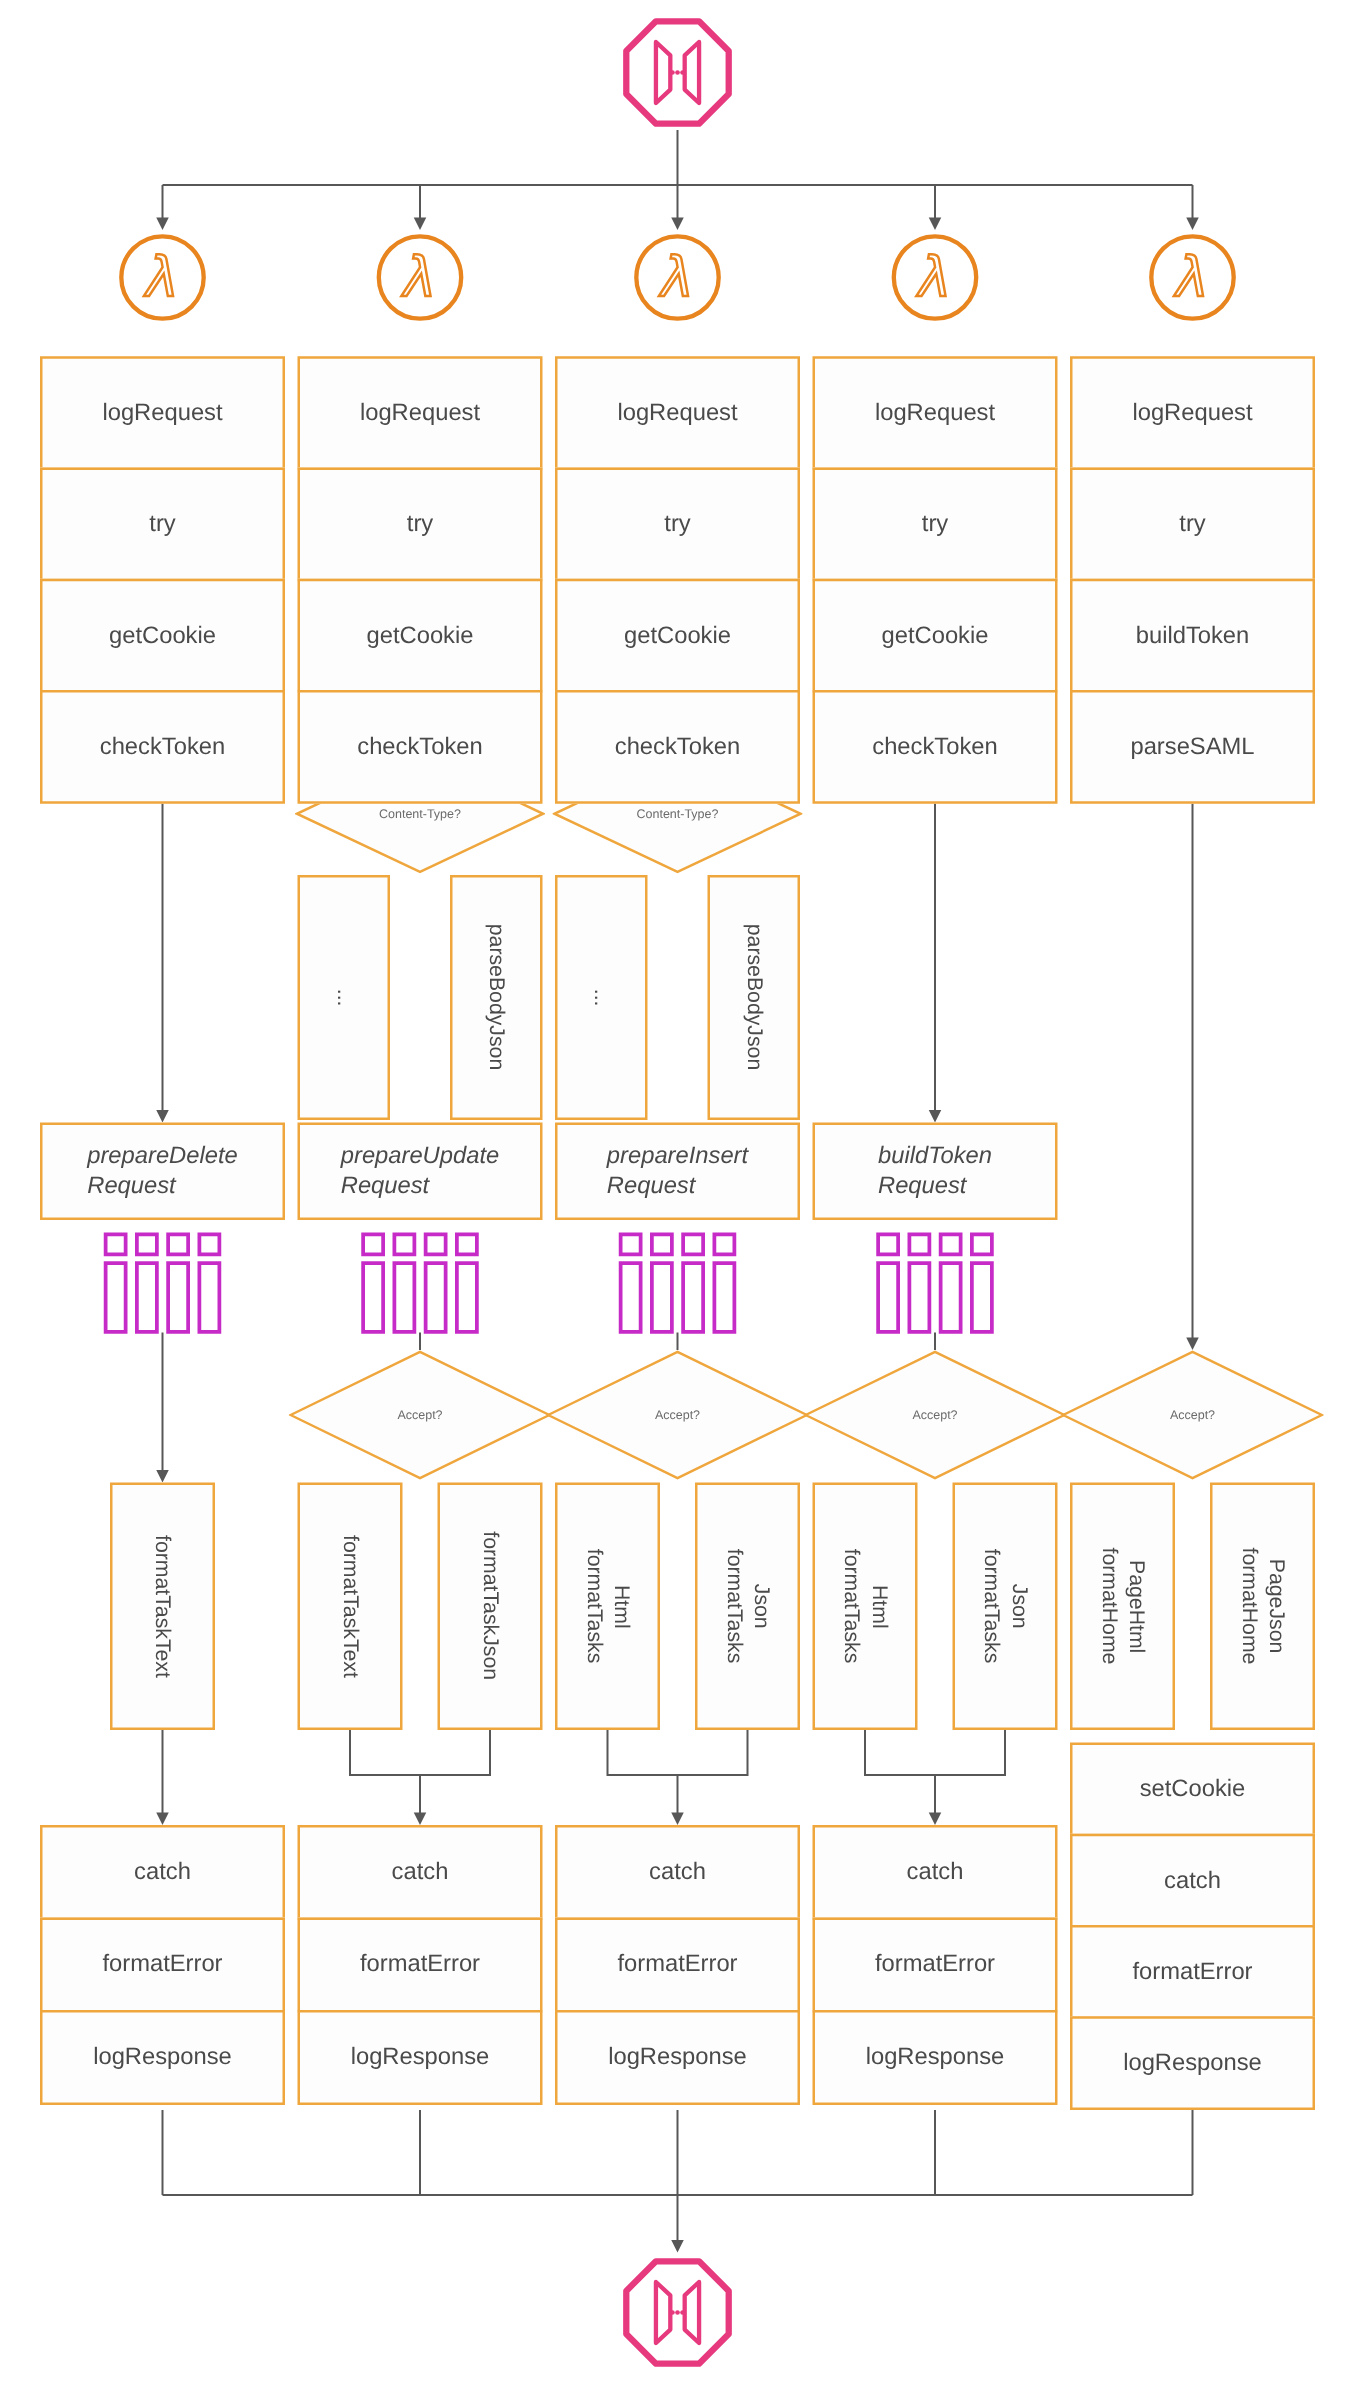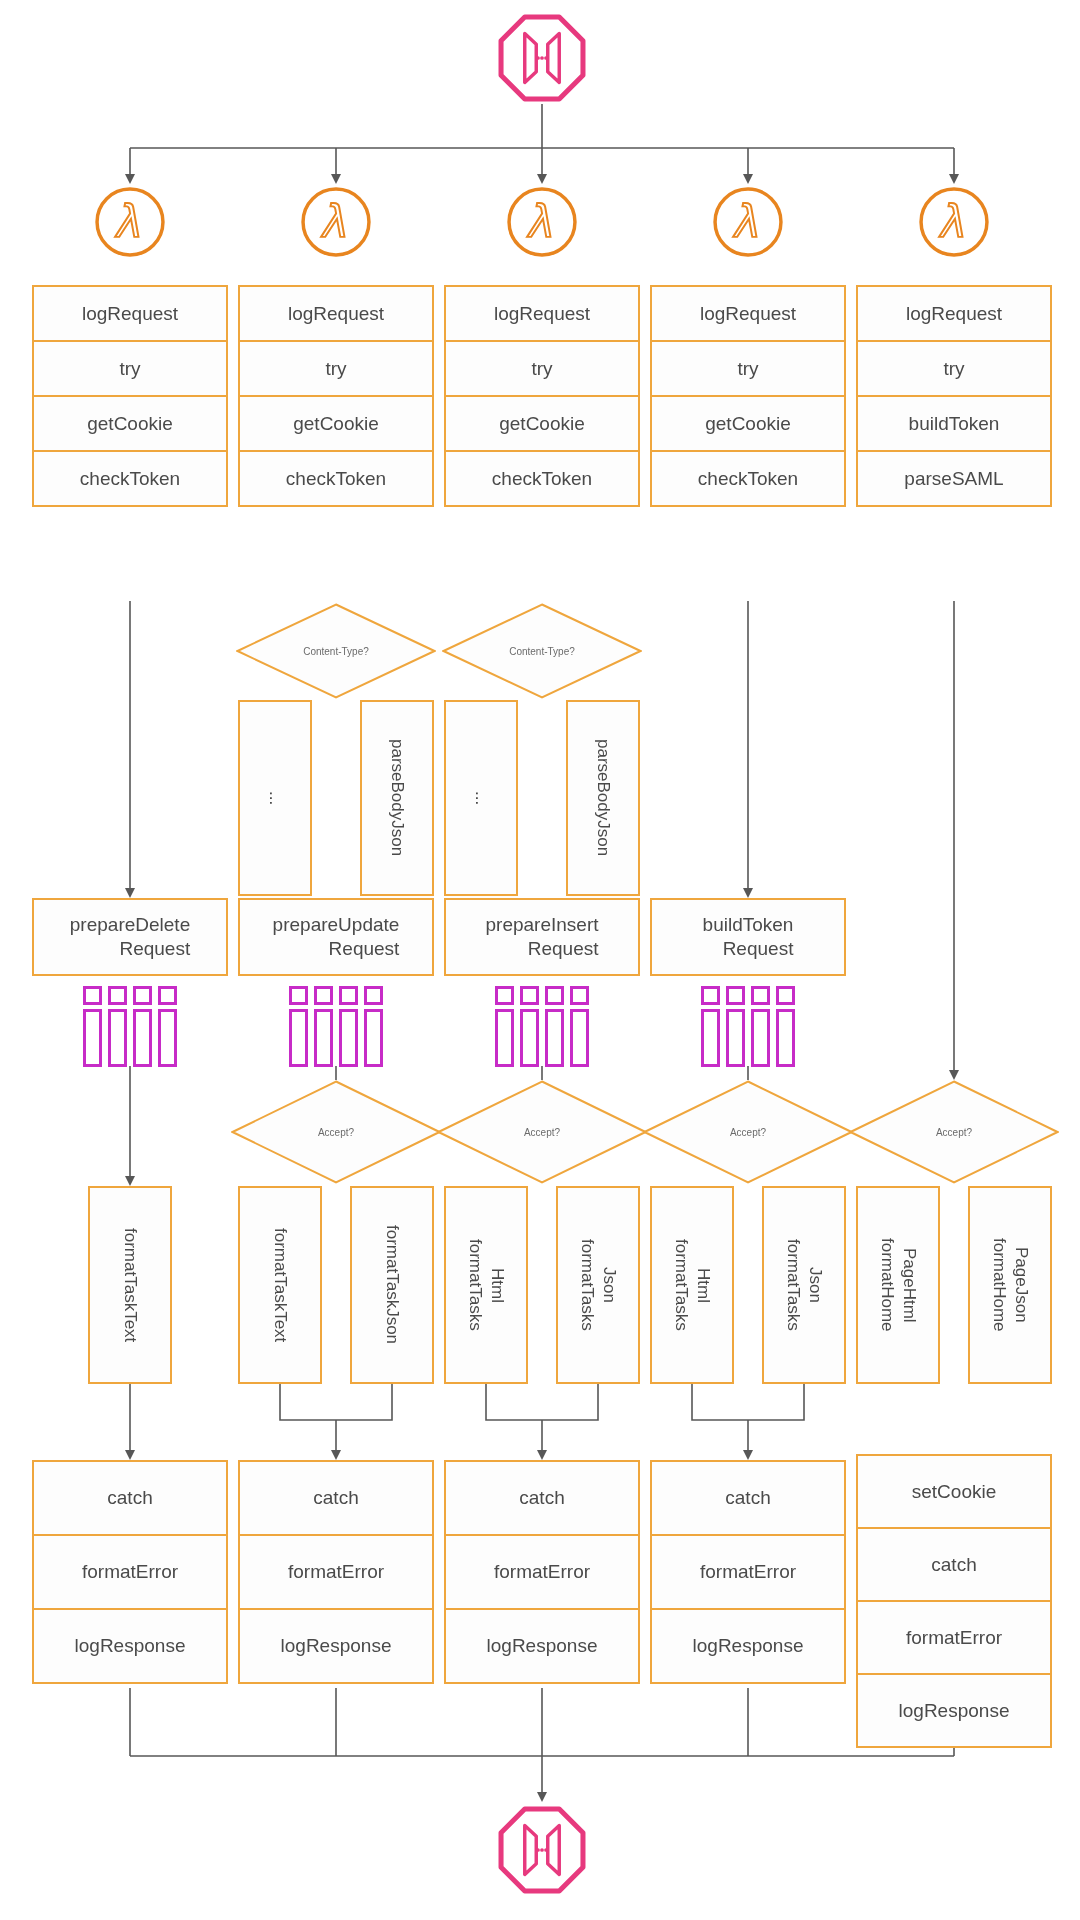--- a/index.html
+++ b/index.html
@@ -4,34 +4,34 @@
 <title>Flow Diagram</title>
 <style>
   html,body{margin:0;padding:0;background:#fff;}
   body{font-family:"Liberation Sans", sans-serif;}
   .canvas{position:relative;width:1080px;height:1920px;background:#ffffff;overflow:hidden;}
   .canvas svg.wires{position:absolute;left:0;top:0;width:1080px;height:1920px;z-index:0;}
   .wires path{stroke:#575757;stroke-width:1.6;fill:none;}
   .wires polygon{fill:#575757;stroke:none;}
   .stack{position:absolute;z-index:2;width:196px;}
   .cell{
-    box-sizing:border-box;height:57px;margin-top:-2px;
+    box-sizing:border-box;height:91px;margin-top:-2px;
     border:2px solid #efa63d;background:#fdfdfd;
     display:flex;align-items:center;justify-content:center;
     font-size:19px;color:#4a4a4a;text-align:center;white-space:pre-line;line-height:1.25;
   }
   .cell:first-child{margin-top:0;}
   .stack.bottom5 .cell{height:75px;}
   .stack.bottom .cell{height:76px;}
 
   .prep{
     position:absolute;z-index:2;box-sizing:border-box;width:196px;height:78px;
     border:2px solid #efa63d;background:#fdfdfd;
     display:flex;align-items:center;justify-content:center;
-    font-size:19px;color:#4a4a4a;text-align:right;white-space:pre-line;line-height:1.25;
+    font-size:19px;color:#4a4a4a;text-align:left;white-space:pre-line;line-height:1.25;font-style:italic;
   }
   .vbox{
     position:absolute;z-index:2;box-sizing:border-box;
     border:2px solid #efa63d;background:#fdfdfd;
     display:flex;align-items:center;justify-content:center;
     writing-mode:vertical-lr;text-orientation:mixed;
     font-size:17px;color:#4a4a4a;text-align:center;white-space:pre-line;line-height:1.3;
   }
   .diamond{position:absolute;z-index:1;}
   .diamond svg{position:absolute;left:0;top:0;width:100%;height:100%;}
@@ -335,21 +335,21 @@
     <div class="cell">catch</div>
     <div class="cell">formatError</div>
     <div class="cell">logResponse</div>
   </div>
   <div class="stack bottom" style="left:650px;top:1460px;">
     <div class="cell">catch</div>
     <div class="cell">formatError</div>
     <div class="cell">logResponse</div>
   </div>
 
-  <div class="stack bottom5" style="left:856px;top:1454px;">
+  <div class="stack bottom5" style="left:856px;top:1394px;">
     <div class="cell">setCookie</div>
     <div class="cell">catch</div>
     <div class="cell">formatError</div>
     <div class="cell">logResponse</div>
   </div>
 
   <div class="octicon" style="left:496px;top:1804px;">
     <svg viewBox="0 0 64 64" width="92" height="92">
       <polygon points="20,3.5 44,3.5 60.5,20 60.5,44 44,60.5 20,60.5 3.5,44 3.5,20" fill="#fff" stroke="#e7397e" stroke-width="3.5" stroke-linejoin="round"></polygon>
       <polygon points="20,15 28,22.5 28,41.5 20,49" fill="none" stroke="#e7397e" stroke-width="2.4" stroke-linejoin="round"></polygon>

